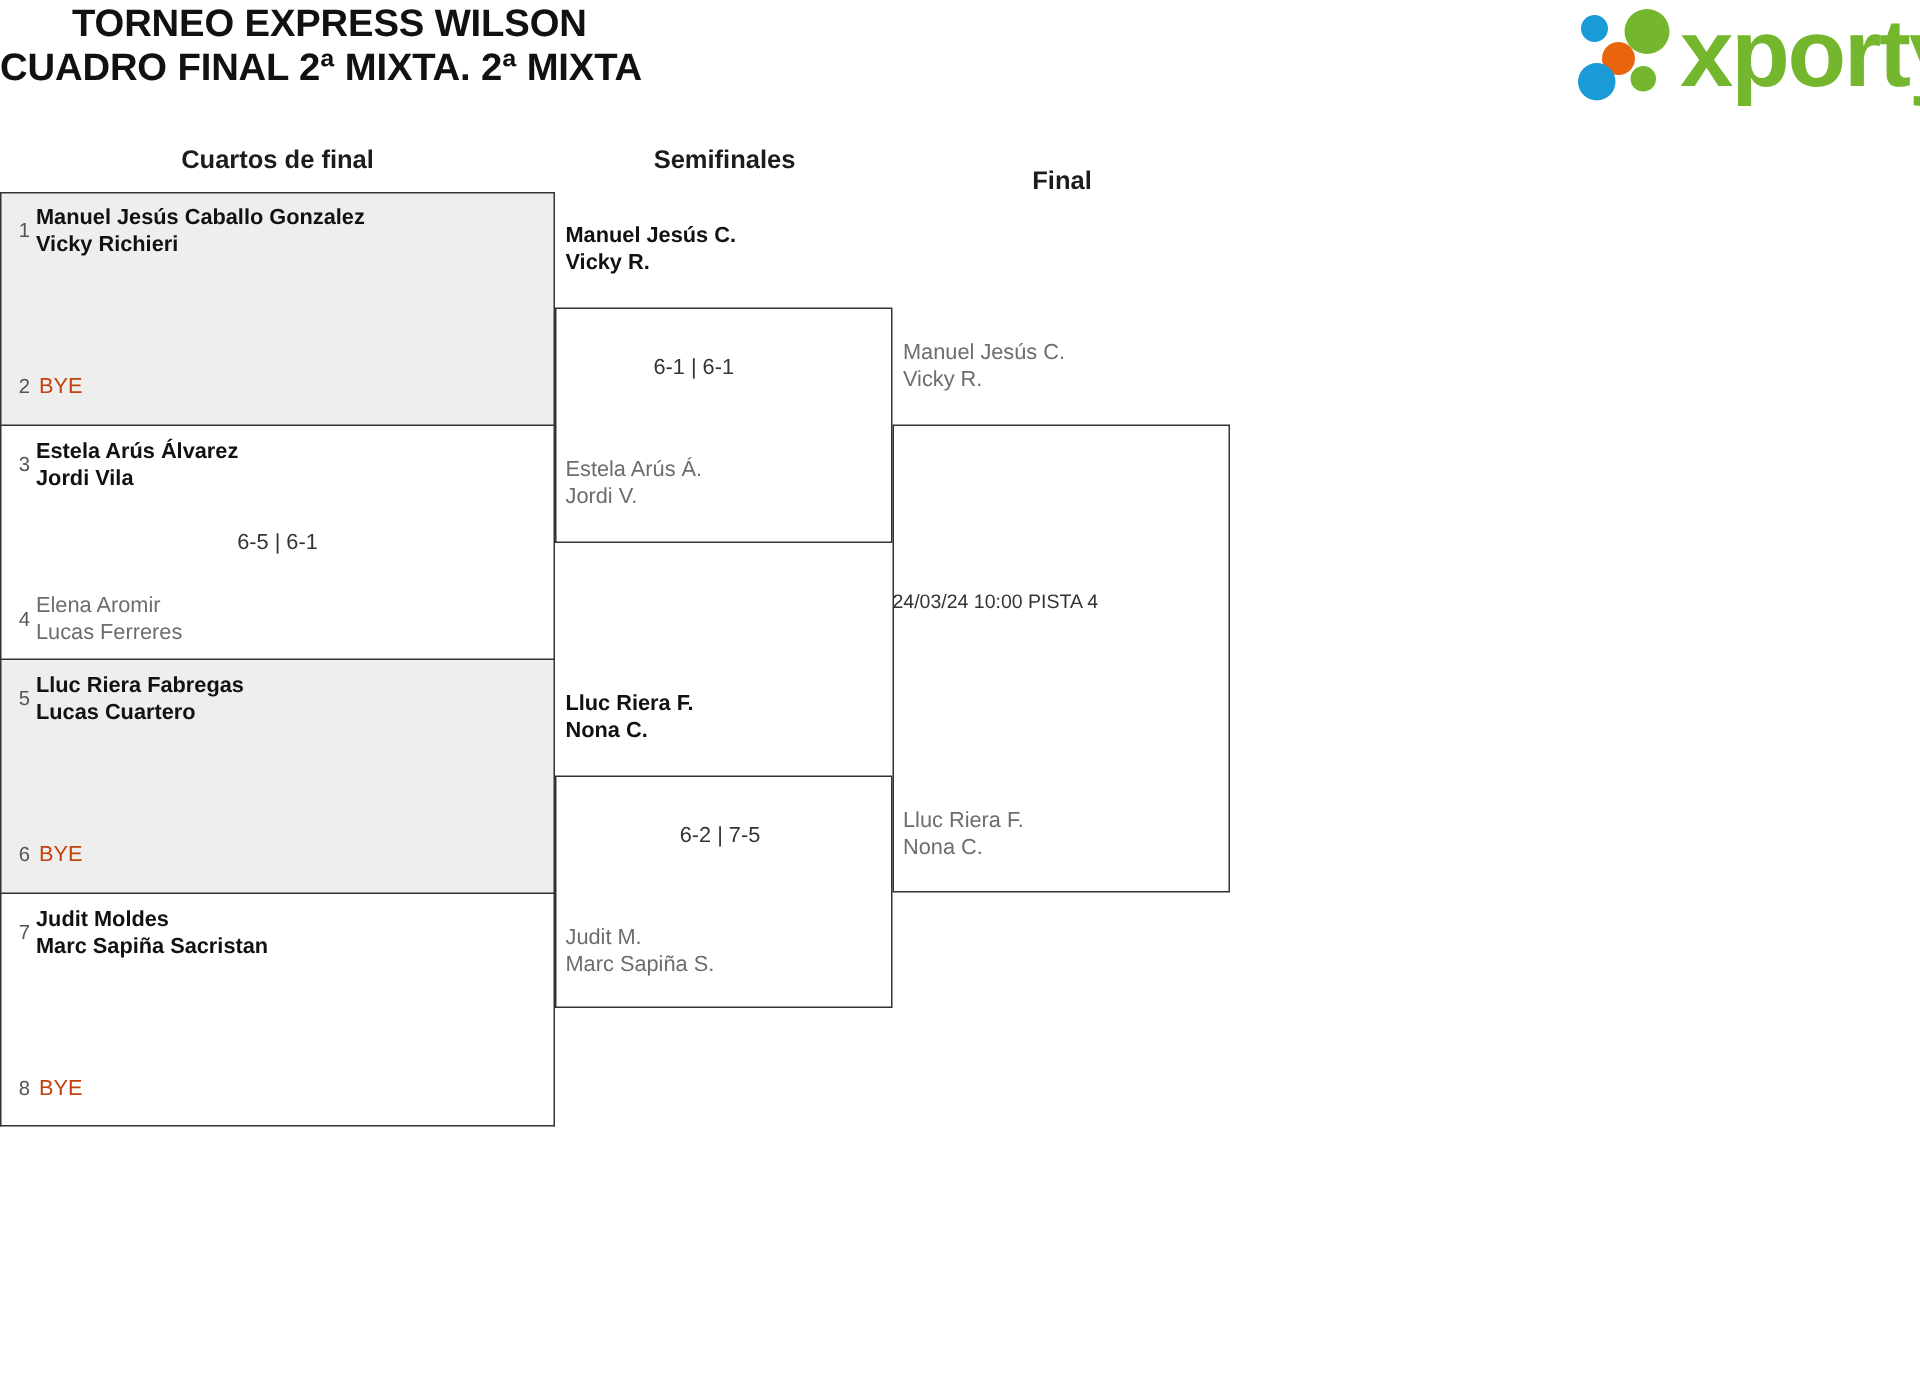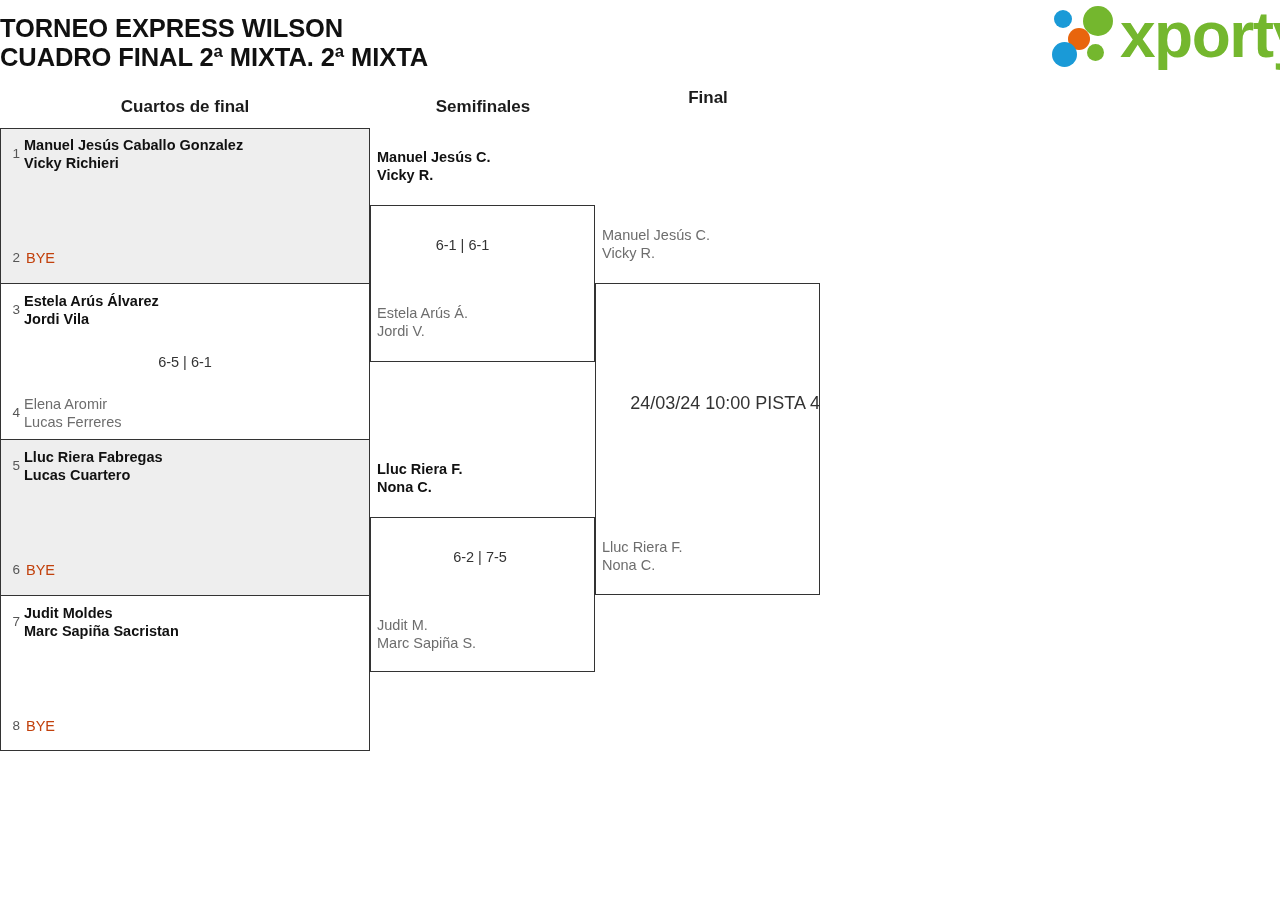--- a/index.html
+++ b/index.html
@@ -24,21 +24,21 @@
     width: 900px;
   }
   .title-line {
     font-size: 25.5px;
     font-weight: 700;
     color: #111111;
     letter-spacing: -0.1px;
     line-height: 29px;
     white-space: nowrap;
   }
-  .title-line.l1 { margin-top: 14px; }
+  .title-line.l1 { margin-top: 2px; padding-left: 48px; }
 
   
   .logo {
     position: absolute;
     left: 1050px; top: 4px;
     width: 226px; height: 64px;
   }
   .logo-dots { position: absolute; left: 0; top: 0; width: 76px; height: 64px; }
   .dot { position: absolute; border-radius: 50%; }
   .dot.d-blue-sm  { left: 4px;  top: 6px;  width: 18px; height: 18px; background: #1a9ad7; }
@@ -107,23 +107,23 @@
 
   .score {
     position: absolute;
     font-size: 14.5px;
     color: #333333;
     text-align: center;
     white-space: nowrap;
   }
   .schedule {
     position: absolute;
-    font-size: 18px;
+    font-size: 13px;
     color: #333333;
-    text-align: right;
+    text-align: left;
     white-space: nowrap;
   }
 </style>
 </head>
 <body>
 
 <div id="page">
 
   <div class="title-block">
     <div class="title-line l1">TORNEO EXPRESS WILSON</div>
@@ -136,21 +136,21 @@
       <span class="dot d-orange"></span>
       <span class="dot d-blue-lg"></span>
       <span class="dot d-green-lg"></span>
       <span class="dot d-green-sm"></span>
     </div>
     <div class="logo-word">xporty</div>
   </div>
 
   <div class="round-head" style="left:60px; top:97px; width:250px;">Cuartos de final</div>
   <div class="round-head" style="left:358px; top:97px; width:250px;">Semifinales</div>
-  <div class="round-head" style="left:583px; top:88px; width:250px;">Final</div>
+  <div class="round-head" style="left:583px; top:111px; width:250px;">Final</div>
 
   <div class="qf-block first shaded" style="top:128px; height:156px;"></div>
   <div class="qf-block plain" style="top:284px; height:156px;"></div>
   <div class="qf-block shaded" style="top:440px; height:156px;"></div>
   <div class="qf-block plain" style="top:596px; height:155px;"></div>
 
   <div class="entrant winner" style="left:0px; top:136px;">
     <span class="seed" style="left:2px; top:10px;">1</span>
     <div style="margin-left:24px;">
       <div class="pname">Manuel Jesús Caballo Gonzalez</div>

